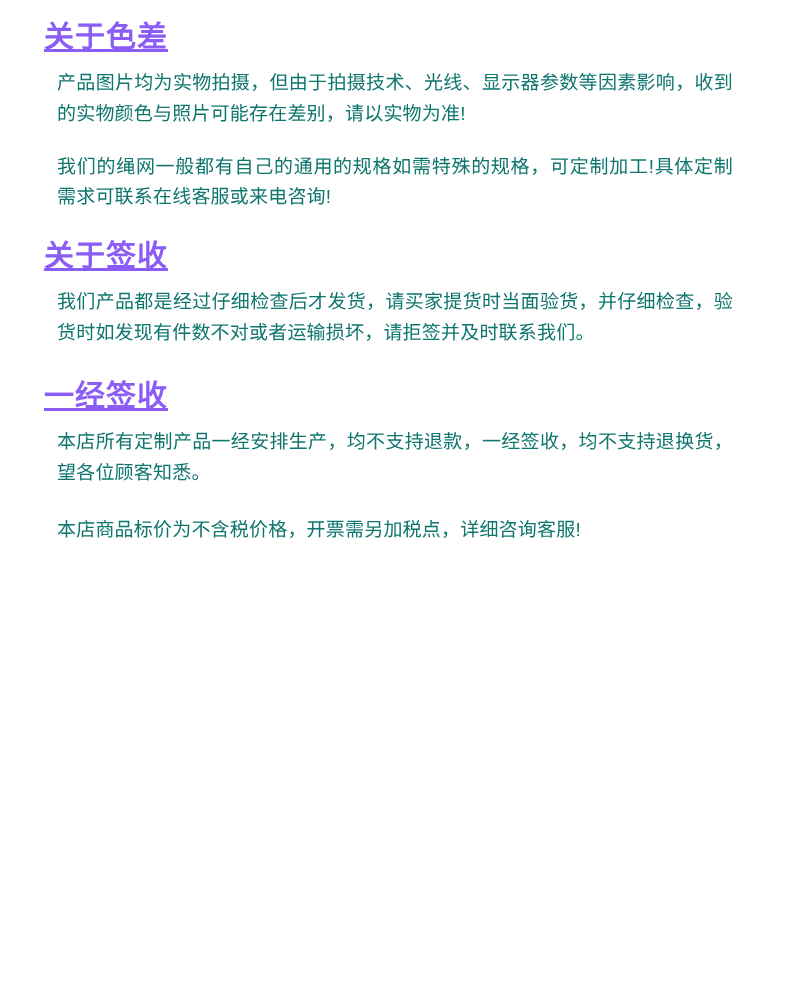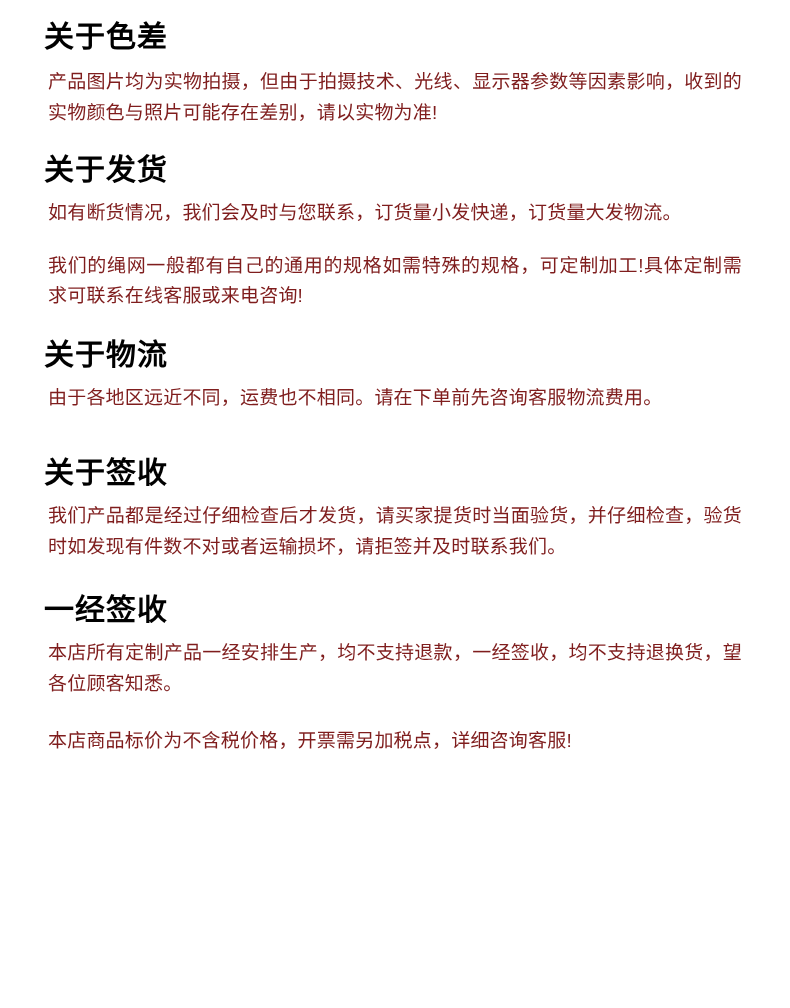--- a/index.html
+++ b/index.html
@@ -23,30 +23,31 @@
   .section {
     margin: 0 0 20px 0;
   }
   .section:last-child {
     margin-bottom: 0;
   }
   .section-title {
     font-size: 30px;
     line-height: 1.24;
     font-weight: bold;
-    color: #000000;
+    color: #8b5cf6;
     letter-spacing: 1px;
     margin: 0 0 10px 0;
+    text-decoration: underline;
   }
   .section-body {
     font-size: 19px;
     line-height: 1.62;
-    color: #7f1d1d;
+    color: #0f766e;
     letter-spacing: 0.2px;
-    margin: 4px;
+    margin: 13px;
     text-align: justify;
   }
   
   .section.s1 { margin-bottom: 22px; }
   .section.s1 .section-title { margin-bottom: 12px; }
   .section.s2 { margin-bottom: 22px; }
   .section.s3 { margin-bottom: 24px; }
   .section.s4 { margin-bottom: 40px; }
   .section.s5 { margin-bottom: 28px; }
   .section.s6 { margin-bottom: 26px; }
@@ -55,33 +56,25 @@
 </head>
 <body>
 
 <div class="page">
 
   <section class="section s1">
     <h2 class="section-title">关于色差</h2>
     <p class="section-body">产品图片均为实物拍摄，但由于拍摄技术、光线、显示器参数等因素影响，收到的实物颜色与照片可能存在差别，请以实物为准!</p>
   </section>
 
-  <section class="section s2">
-    <h2 class="section-title">关于发货</h2>
-    <p class="section-body">如有断货情况，我们会及时与您联系，订货量小发快递，订货量大发物流。</p>
-  </section>
 
   <section class="section s3">
     <p class="section-body">我们的绳网一般都有自己的通用的规格如需特殊的规格，可定制加工!具体定制需求可联系在线客服或来电咨询!</p>
   </section>
 
-  <section class="section s4">
-    <h2 class="section-title">关于物流</h2>
-    <p class="section-body">由于各地区远近不同，运费也不相同。请在下单前先咨询客服物流费用。</p>
-  </section>
 
   <section class="section s5">
     <h2 class="section-title">关于签收</h2>
     <p class="section-body">我们产品都是经过仔细检查后才发货，请买家提货时当面验货，并仔细检查，验货时如发现有件数不对或者运输损坏，请拒签并及时联系我们。</p>
   </section>
 
   <section class="section s6">
     <h2 class="section-title">一经签收</h2>
     <p class="section-body">本店所有定制产品一经安排生产，均不支持退款，一经签收，均不支持退换货，望各位顾客知悉。</p>
   </section>

